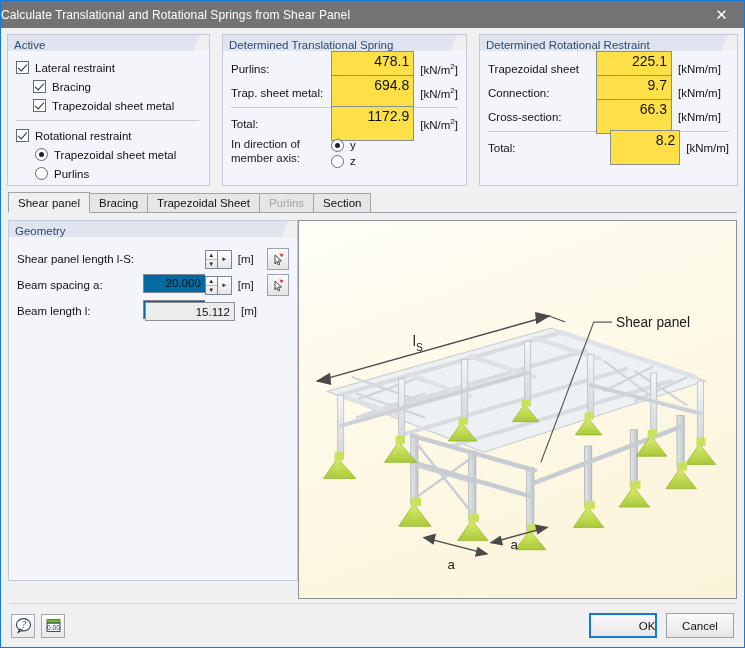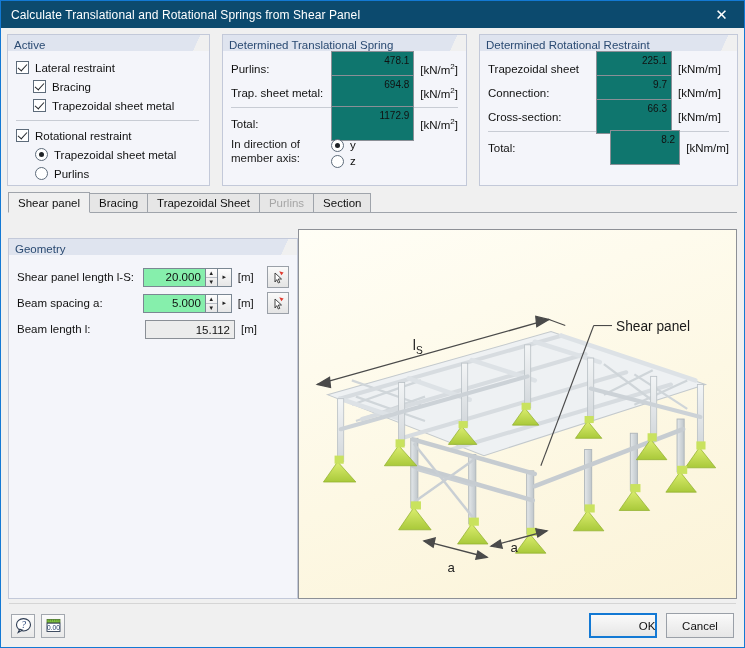--- a/index.html
+++ b/index.html
@@ -13,23 +13,22 @@
   .dialog{
     position:absolute;left:0;top:0;width:745px;height:648px;
     box-sizing:border-box;
     border:1px solid #1379d4;
     background:#f0f0f0;
     display:flex;flex-direction:column;
   }
   
   .titlebar{
     height:27px;min-height:27px;
-    background:#0c4a6e;
+    background:#737373;
     display:flex;align-items:center;
-    padding-left:10px;
     color:#ffffff;
   }
   .title-text{font-size:12px;letter-spacing:.1px;white-space:nowrap;}
   .titlebar-spacer{flex:1;}
   .close-btn{
     width:45px;height:27px;
     display:flex;align-items:center;justify-content:center;
     color:#fff;font-size:15px;font-weight:400;line-height:1;
     cursor:default;
   }
@@ -97,25 +96,25 @@
   .lbl{font-size:11.5px;color:#111;white-space:nowrap;}
   .sep{
     height:1px;background:#c8ccd4;
     margin:5px 2px 5px 0;
   }
   
   .val-row{display:flex;align-items:center;height:21px;margin-bottom:3px;}
   .val-label{font-size:11.5px;color:#111;white-space:nowrap;}
   .ro-field{
     border:1px solid #8a8f96;
-    background:#0f766e;
+    background:#fde047;
     height:35px;line-height:18px;
     text-align:right;
     padding-right:4px;
-    font-size:10px;
+    font-size:14px;
     color:#111;
     box-sizing:border-box;
   }
   .unit{font-size:11.5px;color:#111;margin-left:6px;white-space:nowrap;}
   .unit sup{font-size:8px;vertical-align:super;}
   .hsep{height:1px;background:#c8ccd4;margin:4px 0 5px 0;}
 
   
   .tabarea{padding:6px 7px 0 7px;}
   .tabstrip{
@@ -147,34 +146,34 @@
   .tab-end{
     flex:1;border-bottom:0;
   }
   
   .tabcontent{
     display:flex;
     padding:7px 7px 0 7px;
     gap:0;
     flex:1;
     min-height:0;
-    align-items:flex-end;
   }
   #grp-geometry{width:290px;height:361px;}
   .geo-row{display:flex;align-items:center;height:26px;}
   .geo-label{width:128px;font-size:11.5px;color:#111;}
   .spin-wrap{display:flex;height:19px;}
   .spin-input{
     width:62px;height:19px;line-height:17px;
     border:1px solid #7b8793;
     border-right:none;
-    background:#86efac;
+    background:#0369a1;
     text-align:right;padding-right:4px;
     font-size:11.5px;color:#111;
     box-sizing:border-box;
+    margin-top:24px;
   }
   .spin-btns{
     width:13px;height:19px;
     border:1px solid #7b8793;
     background:linear-gradient(#fdfdfd,#e6e6e6);
     box-sizing:border-box;
     display:flex;flex-direction:column;
   }
   .spin-up,.spin-dn{
     flex:1;display:flex;align-items:center;justify-content:center;

